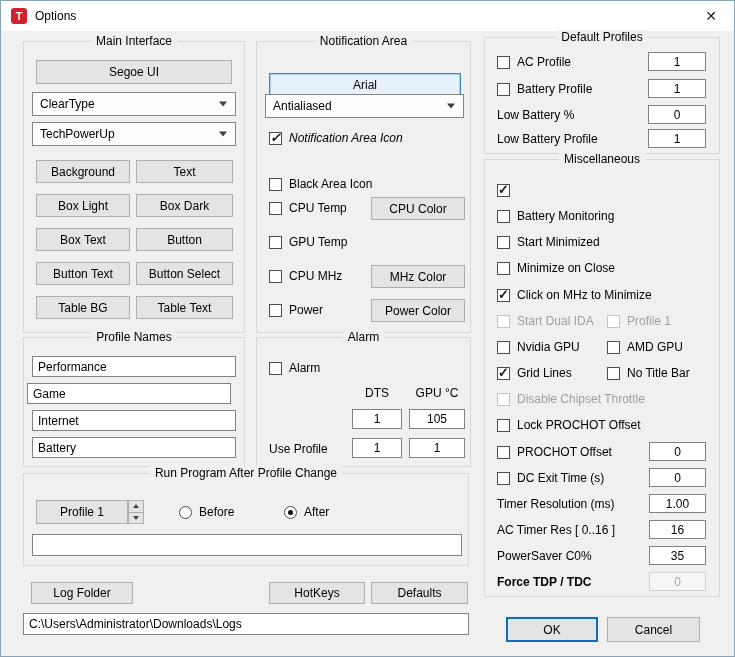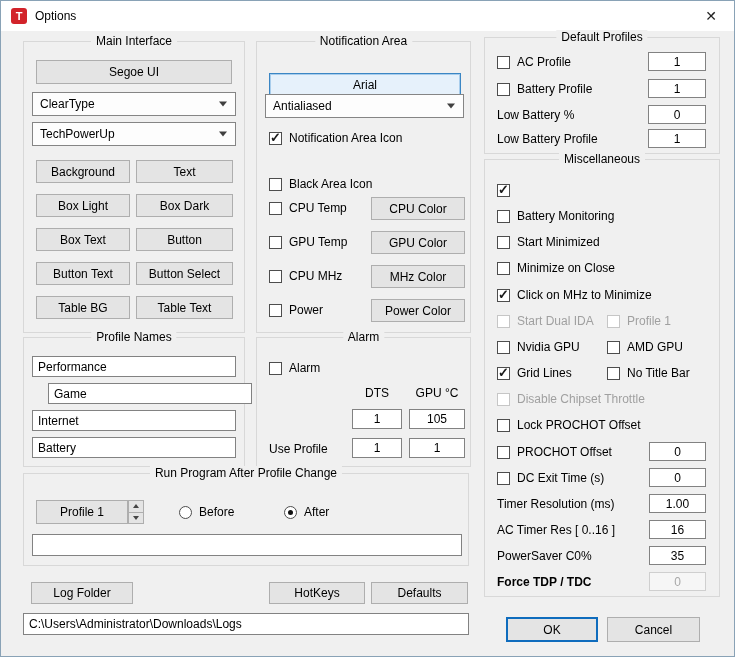--- a/index.html
+++ b/index.html
@@ -84,50 +84,49 @@
     <button class="btn" style="left:112px;top:186px;width:97px;height:23px;">Button</button>
     <button class="btn" style="left:12px;top:220px;width:94px;height:23px;">Button Text</button>
     <button class="btn" style="left:112px;top:220px;width:97px;height:23px;">Button Select</button>
     <button class="btn" style="left:12px;top:254px;width:94px;height:23px;">Table BG</button>
     <button class="btn" style="left:112px;top:254px;width:97px;height:23px;">Table Text</button>
   </div>
 
   <div class="group" style="left:22px;top:336px;width:222px;height:130px;">
     <span class="gtitle">Profile Names</span>
     <input class="inp" style="left: 8px; top: 18px; width: 204px; height: 21px;" value="Performance">
-    <input class="inp" style="left: 24px; top: 45px; width: 204px; height: 21px;" value="Game">
+    <input class="inp" style="left: 3px; top: 45px; width: 204px; height: 21px;" value="Game">
     <input class="inp" style="left: 8px; top: 72px; width: 204px; height: 21px;" value="Internet">
     <input class="inp" style="left: 8px; top: 99px; width: 204px; height: 21px;" value="Battery">
   </div>
 
   <div class="group" style="left:255px;top:40px;width:215px;height:292px;">
     <span class="gtitle">Notification Area</span>
     <button class="btn hl" style="left:12px;top:18px;width:192px;height:24px;margin-top:13px;">Arial</button>
     <div class="sel" style="left:8px;top:52px;width:199px;">
       <span class="selval">Antialiased</span>
       <span class="arrow"></span>
     </div>
-    <div class="chkrow" style="left:12px;top:88px;">
+    <div class="chkrow" style="left:12px;top:88px;font-style:italic;">
       <span class="cb checked"></span>
       <span class="lbl">Notification Area Icon</span>
     </div>
     <div class="chkrow" style="left:12px;top:122px;margin-top:12px;">
       <span class="cb"></span>
       <span class="lbl">Black Area Icon</span>
     </div>
     <div class="chkrow" style="left:12px;top:158px;">
       <span class="cb"></span>
       <span class="lbl">CPU Temp</span>
     </div>
     <button class="btn" style="left:114px;top:155px;width:94px;height:23px;">CPU Color</button>
     <div class="chkrow" style="left:12px;top:192px;">
       <span class="cb"></span>
       <span class="lbl">GPU Temp</span>
     </div>
-    <button class="btn" style="left:114px;top:189px;width:94px;height:23px;">GPU Color</button>
     <div class="chkrow" style="left:12px;top:226px;">
       <span class="cb"></span>
       <span class="lbl">CPU MHz</span>
     </div>
     <button class="btn" style="left:114px;top:223px;width:94px;height:23px;">MHz Color</button>
     <div class="chkrow" style="left:12px;top:260px;">
       <span class="cb"></span>
       <span class="lbl">Power</span>
     </div>
     <button class="btn" style="left:114px;top:257px;width:94px;height:23px;">Power Color</button>

